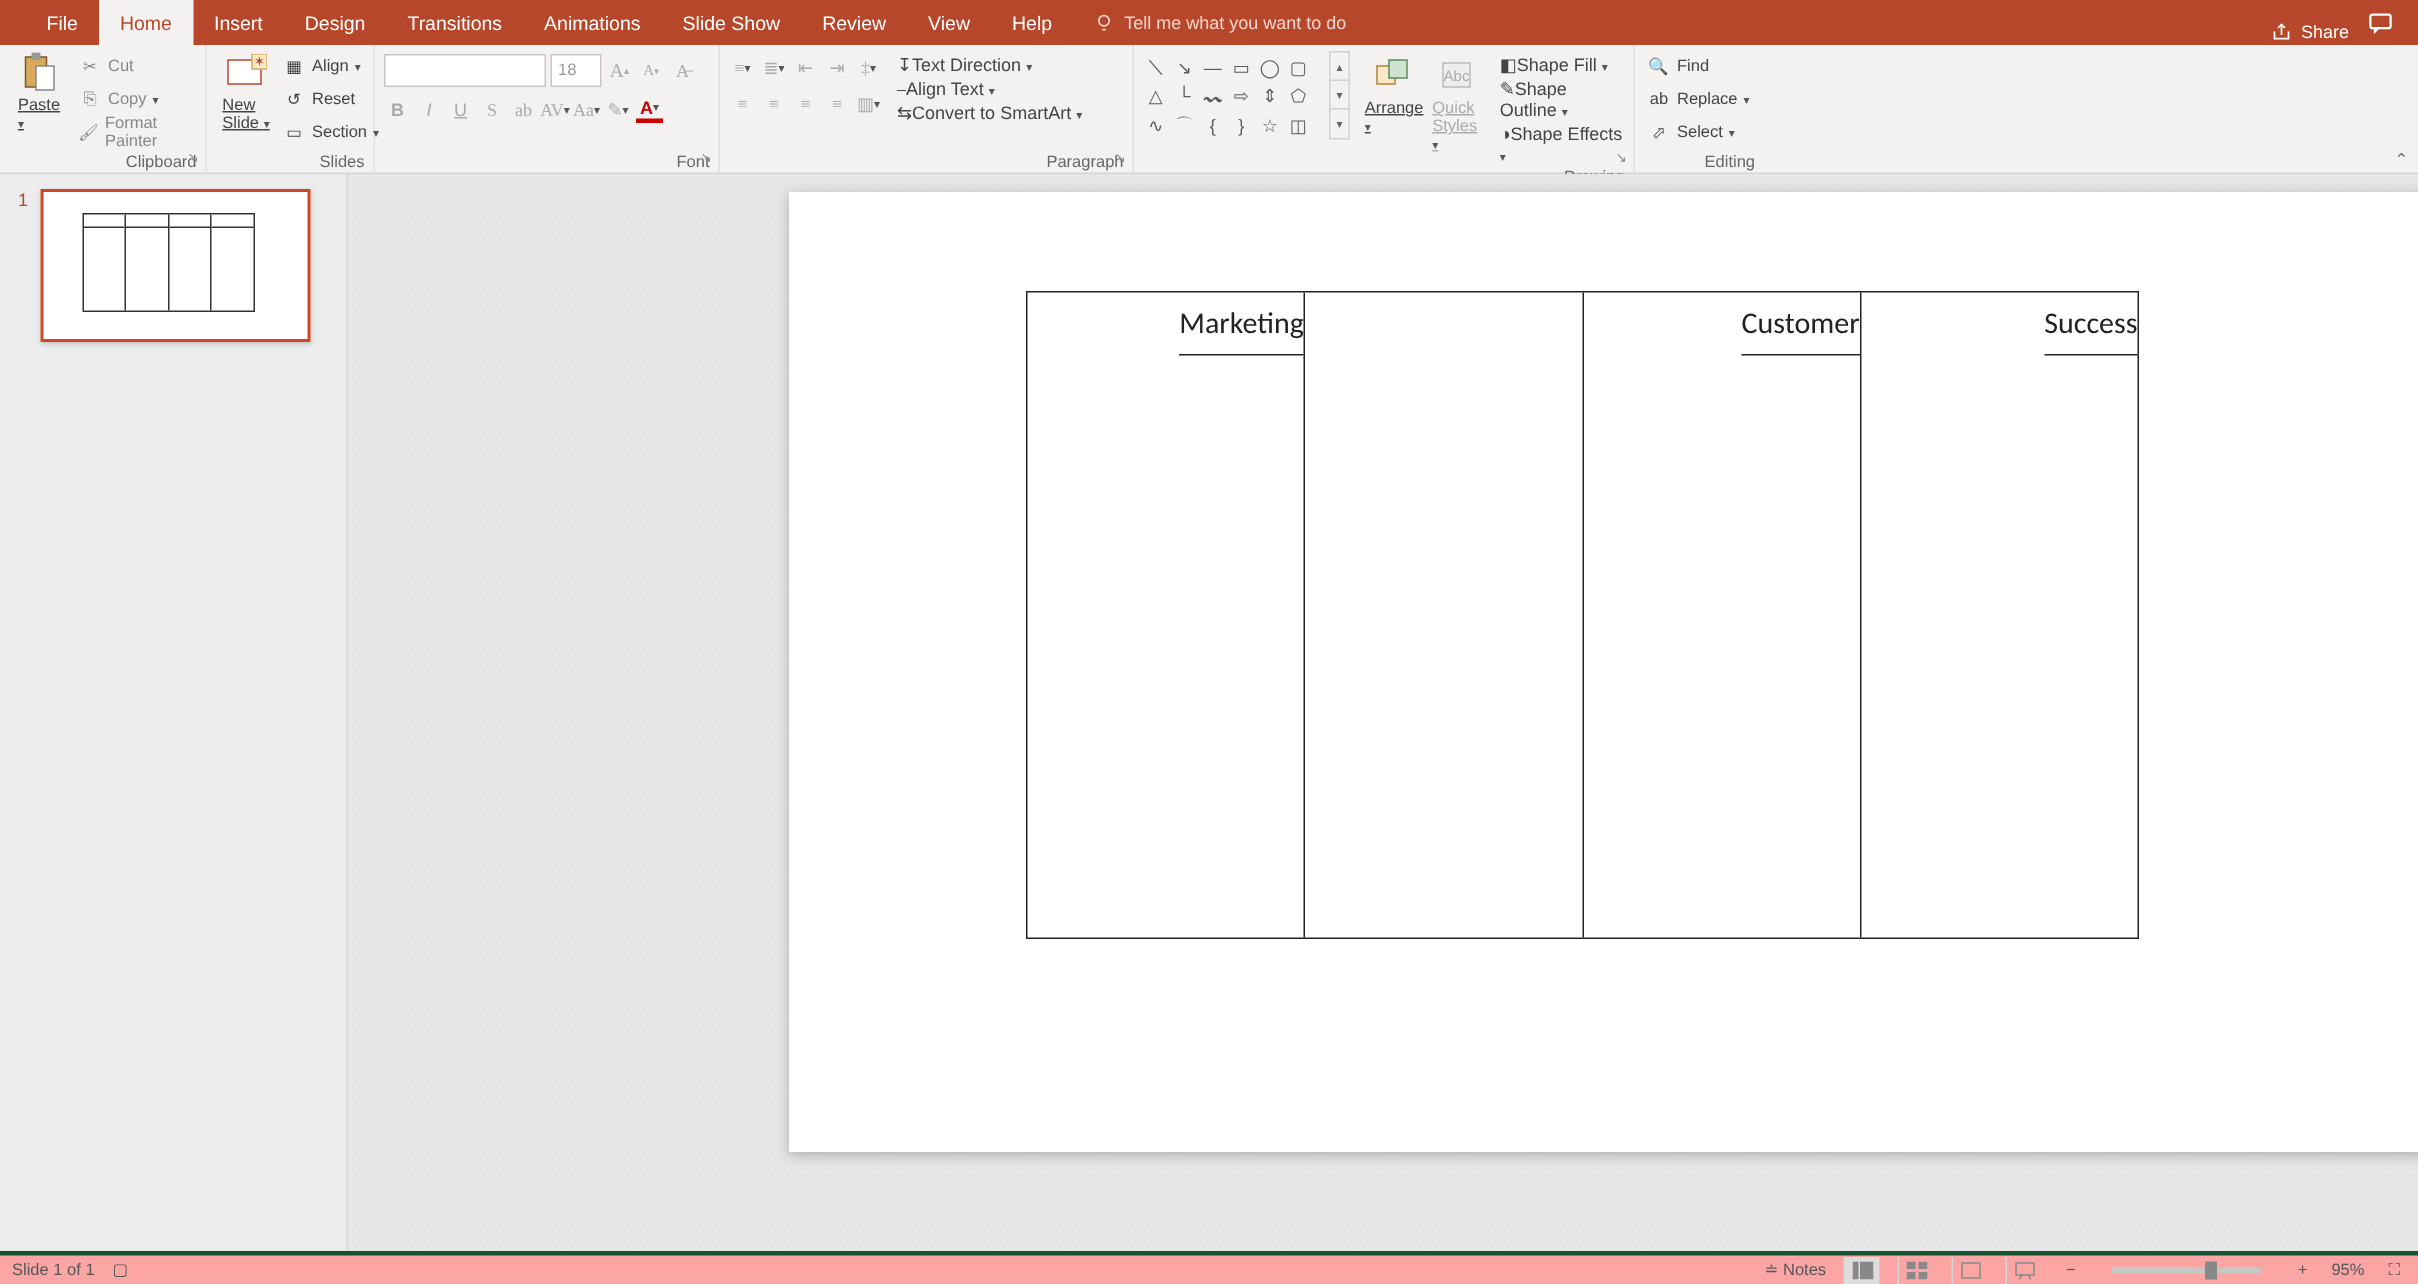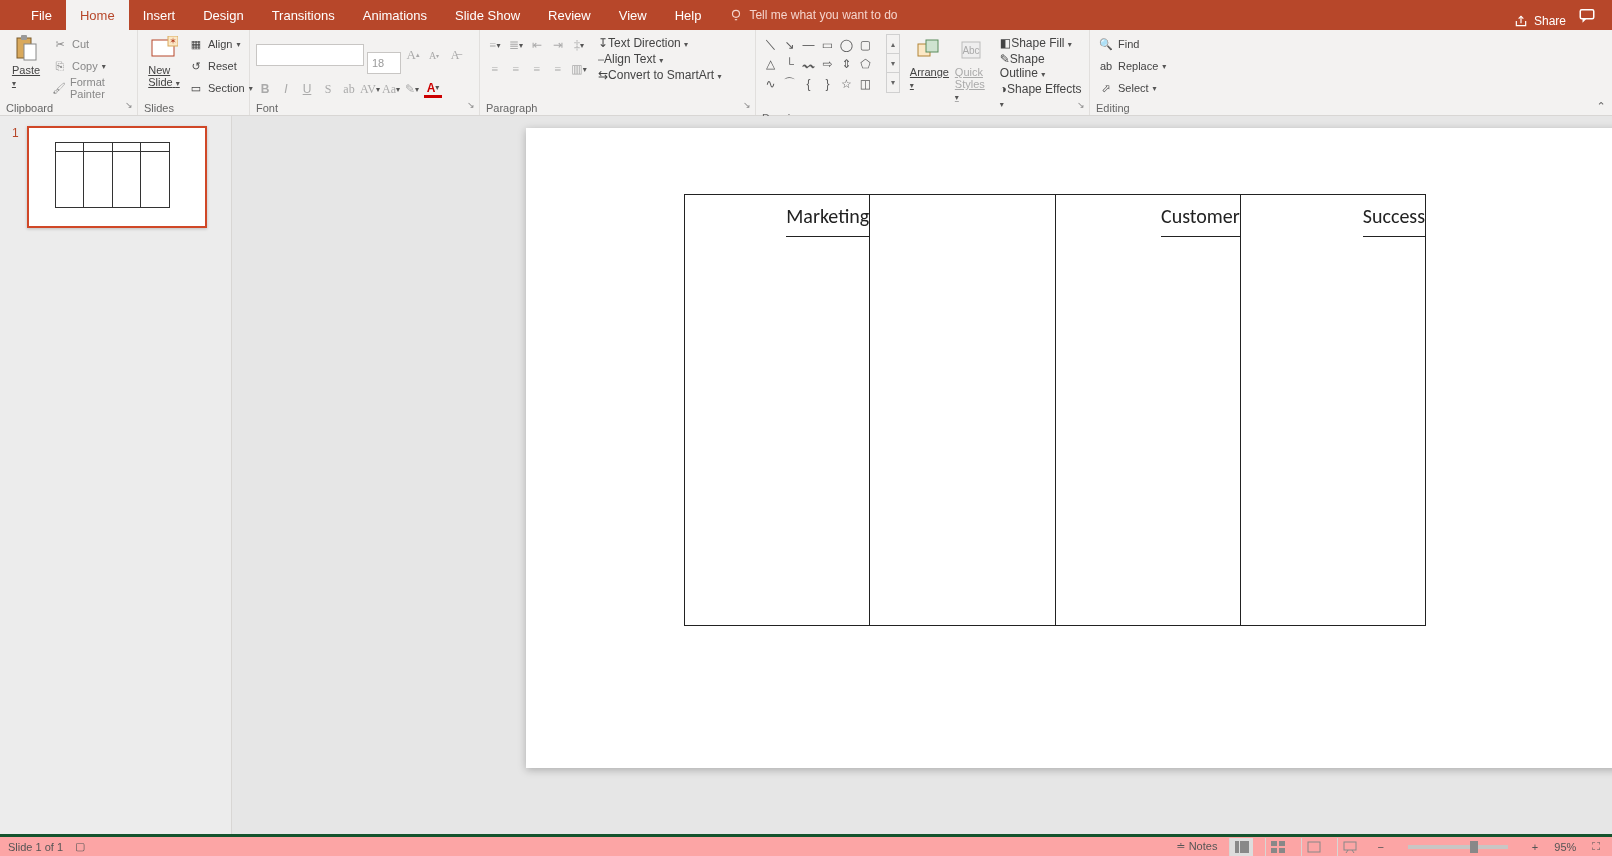--- a/index.html
+++ b/index.html
@@ -10,40 +10,40 @@
 .tab { padding: 0 14px; display: flex; align-items: center; font-size: 13px; cursor: default; }
 .tab.active { background: #f3f2f1; color: #b7472a; }
 .tell-me { display: flex; align-items: center; gap: 6px; padding-left: 14px; color: #f5d4cc; }
 .tell-me svg { width: 14px; height: 14px; }
 .share-area { position: absolute; right: 0; top: 0; height: 100%; display: flex; align-items: center; gap: 12px; padding: 0 16px; }
 .share-btn { display: flex; align-items: center; gap: 6px; color: #fff; margin-top: 12px; }
 
 
 .ribbon { height: 86px; background: #f3f2f1; border-bottom: 1px solid #d8d6d4; display: flex; position: relative; }
 .group { border-right: 1px solid #e1dfdd; display: flex; flex-direction: column; justify-content: space-between; padding: 2px 6px 0 6px; position: relative; }
-.group-label { text-align: left; font-size: 11px; color: #666; padding: 2px 0 1px 0; }
+.group-label { text-align: right; font-size: 11px; color: #666; padding: 2px 0 1px 0; }
 .group-body { flex: 1; display: flex; align-items: flex-start; }
 .dlg-launch { position: absolute; right: 2px; bottom: 2px; width: 12px; height: 12px; }
 .dlg-launch::before { content: "↘"; font-size: 9px; color: #888; position: absolute; left: 2px; top: -1px; }
 .collapse-btn { position: absolute; right: 4px; bottom: 2px; width: 14px; height: 14px; display: flex; align-items: center; justify-content: center; color: #666; font-size: 11px; }
 
 .big-btn { display: flex; flex-direction: column; align-items: center; justify-content: center; padding: 2px 4px; gap: 2px; min-width: 40px; }
 .big-btn .icon { width: 28px; height: 28px; display: flex; align-items: center; justify-content: center; }
 .big-btn .lbl { font-size: 11px; line-height: 12px; text-align: left; text-decoration: underline; }
 .drop-arrow { font-size: 8px; color: #555; }
 
 .stack3 { display: flex; flex-direction: column; gap: 2px; padding-top: 2px; }
 .stack3 .row-btn { display: flex; align-items: center; gap: 4px; font-size: 11px; color: #888; padding: 1px 2px; height: 20px; }
 .stack3 .row-btn.enabled { color: #444; }
 .stack3 .row-btn .ic { width: 16px; height: 16px; display: flex; align-items: center; justify-content: center; }
 
 .font-row1 { display: flex; align-items: center; gap: 3px; }
 .font-row2 { display: flex; align-items: center; gap: 3px; margin-top: 6px; }
 .font-name { width: 108px; height: 22px; border: 1px solid #c8c6c4; background: #fff; font-size: 11px; padding: 0 4px; color: #bbb; }
-.font-size { width: 34px; height: 22px; border: 1px solid #c8c6c4; background: #fff; font-size: 11px; padding: 0 4px; color: #999; margin-top: 16px; }
+.font-size { width: 34px; height: 22px; border: 1px solid #c8c6c4; background: #fff; font-size: 11px; padding: 0 4px; color: #999; }
 .icon-sm { width: 18px; height: 18px; display: flex; align-items: center; justify-content: center; color: #aaa; font-size: 12px; font-family: "Times New Roman", serif; }
 
 .para-col { display: flex; flex-direction: column; gap: 6px; }
 .para-row { display: flex; align-items: center; gap: 3px; }
 
 .para-side { display: flex; flex-direction: column; gap: 2px; margin-left: 10px; }
 
 .shapes-gallery { width: 122px; display: flex; flex-wrap: wrap; gap: 2px; padding-top: 2px; }
 .shape-ic { width: 17px; height: 17px; display: flex; align-items: center; justify-content: center; color: #5b5b5b; }
 .shapes-scroll { width: 14px; display: flex; flex-direction: column; border: 1px solid #d0d0d0; margin-left: 2px; }

